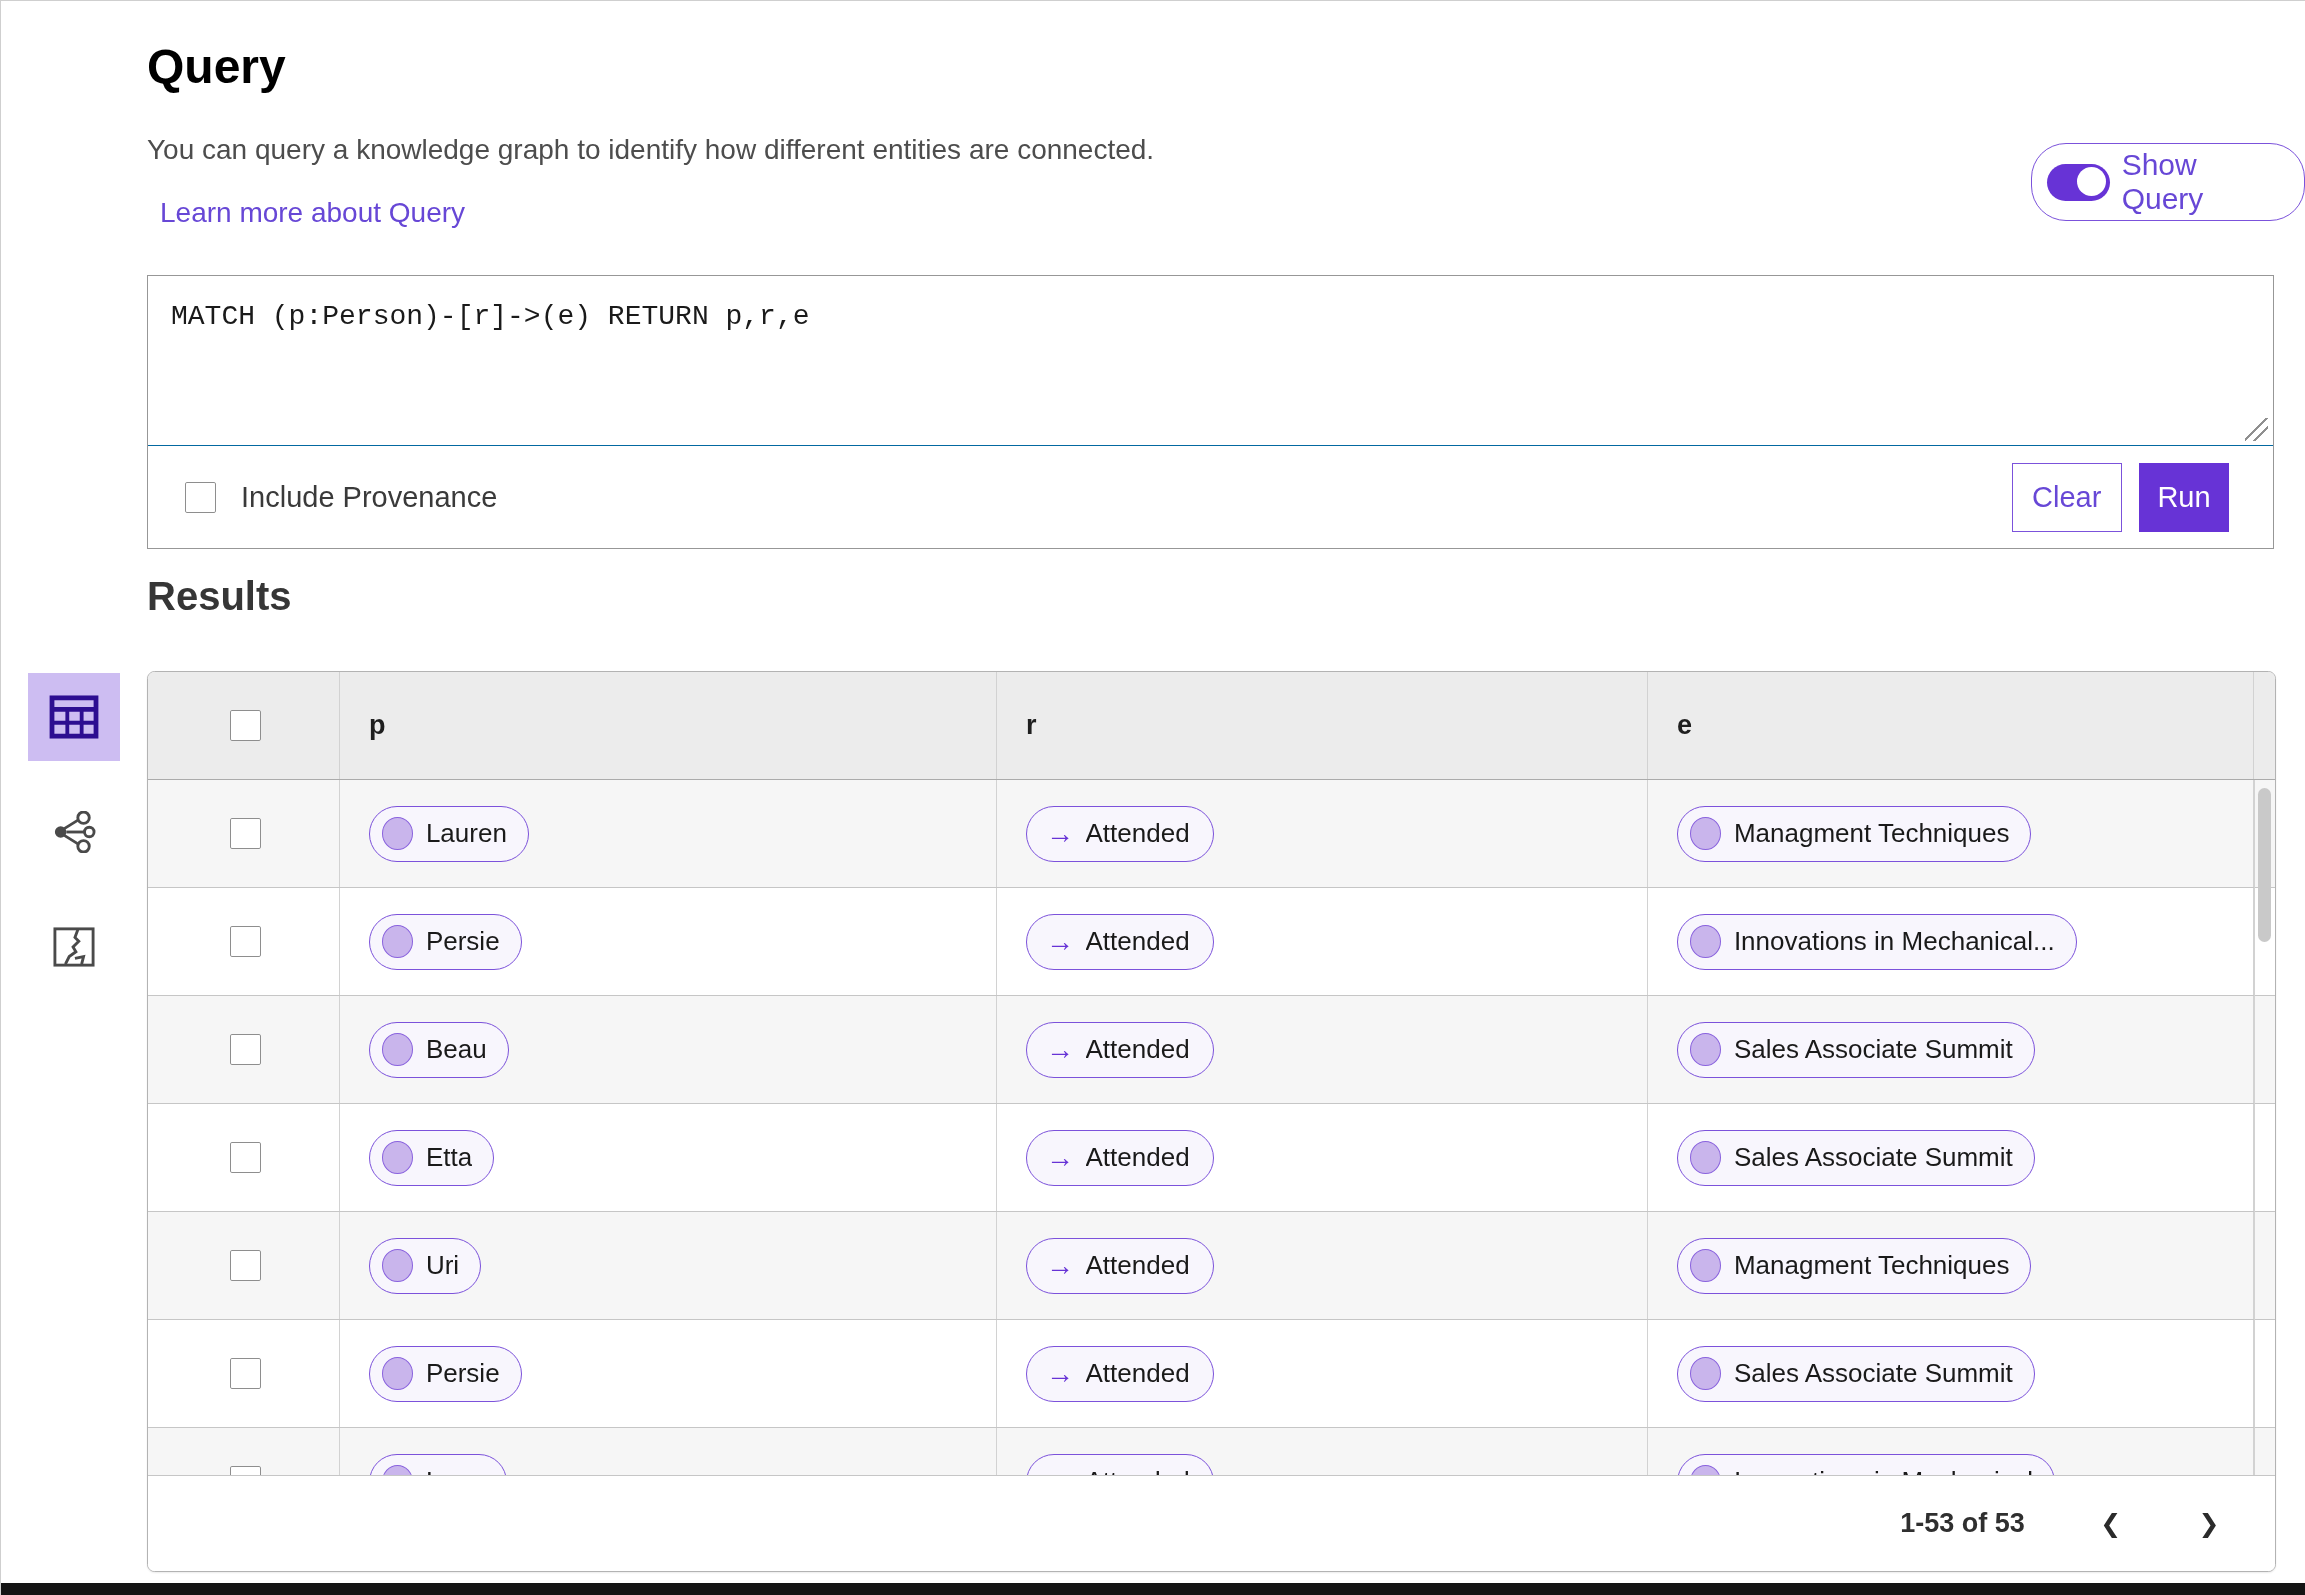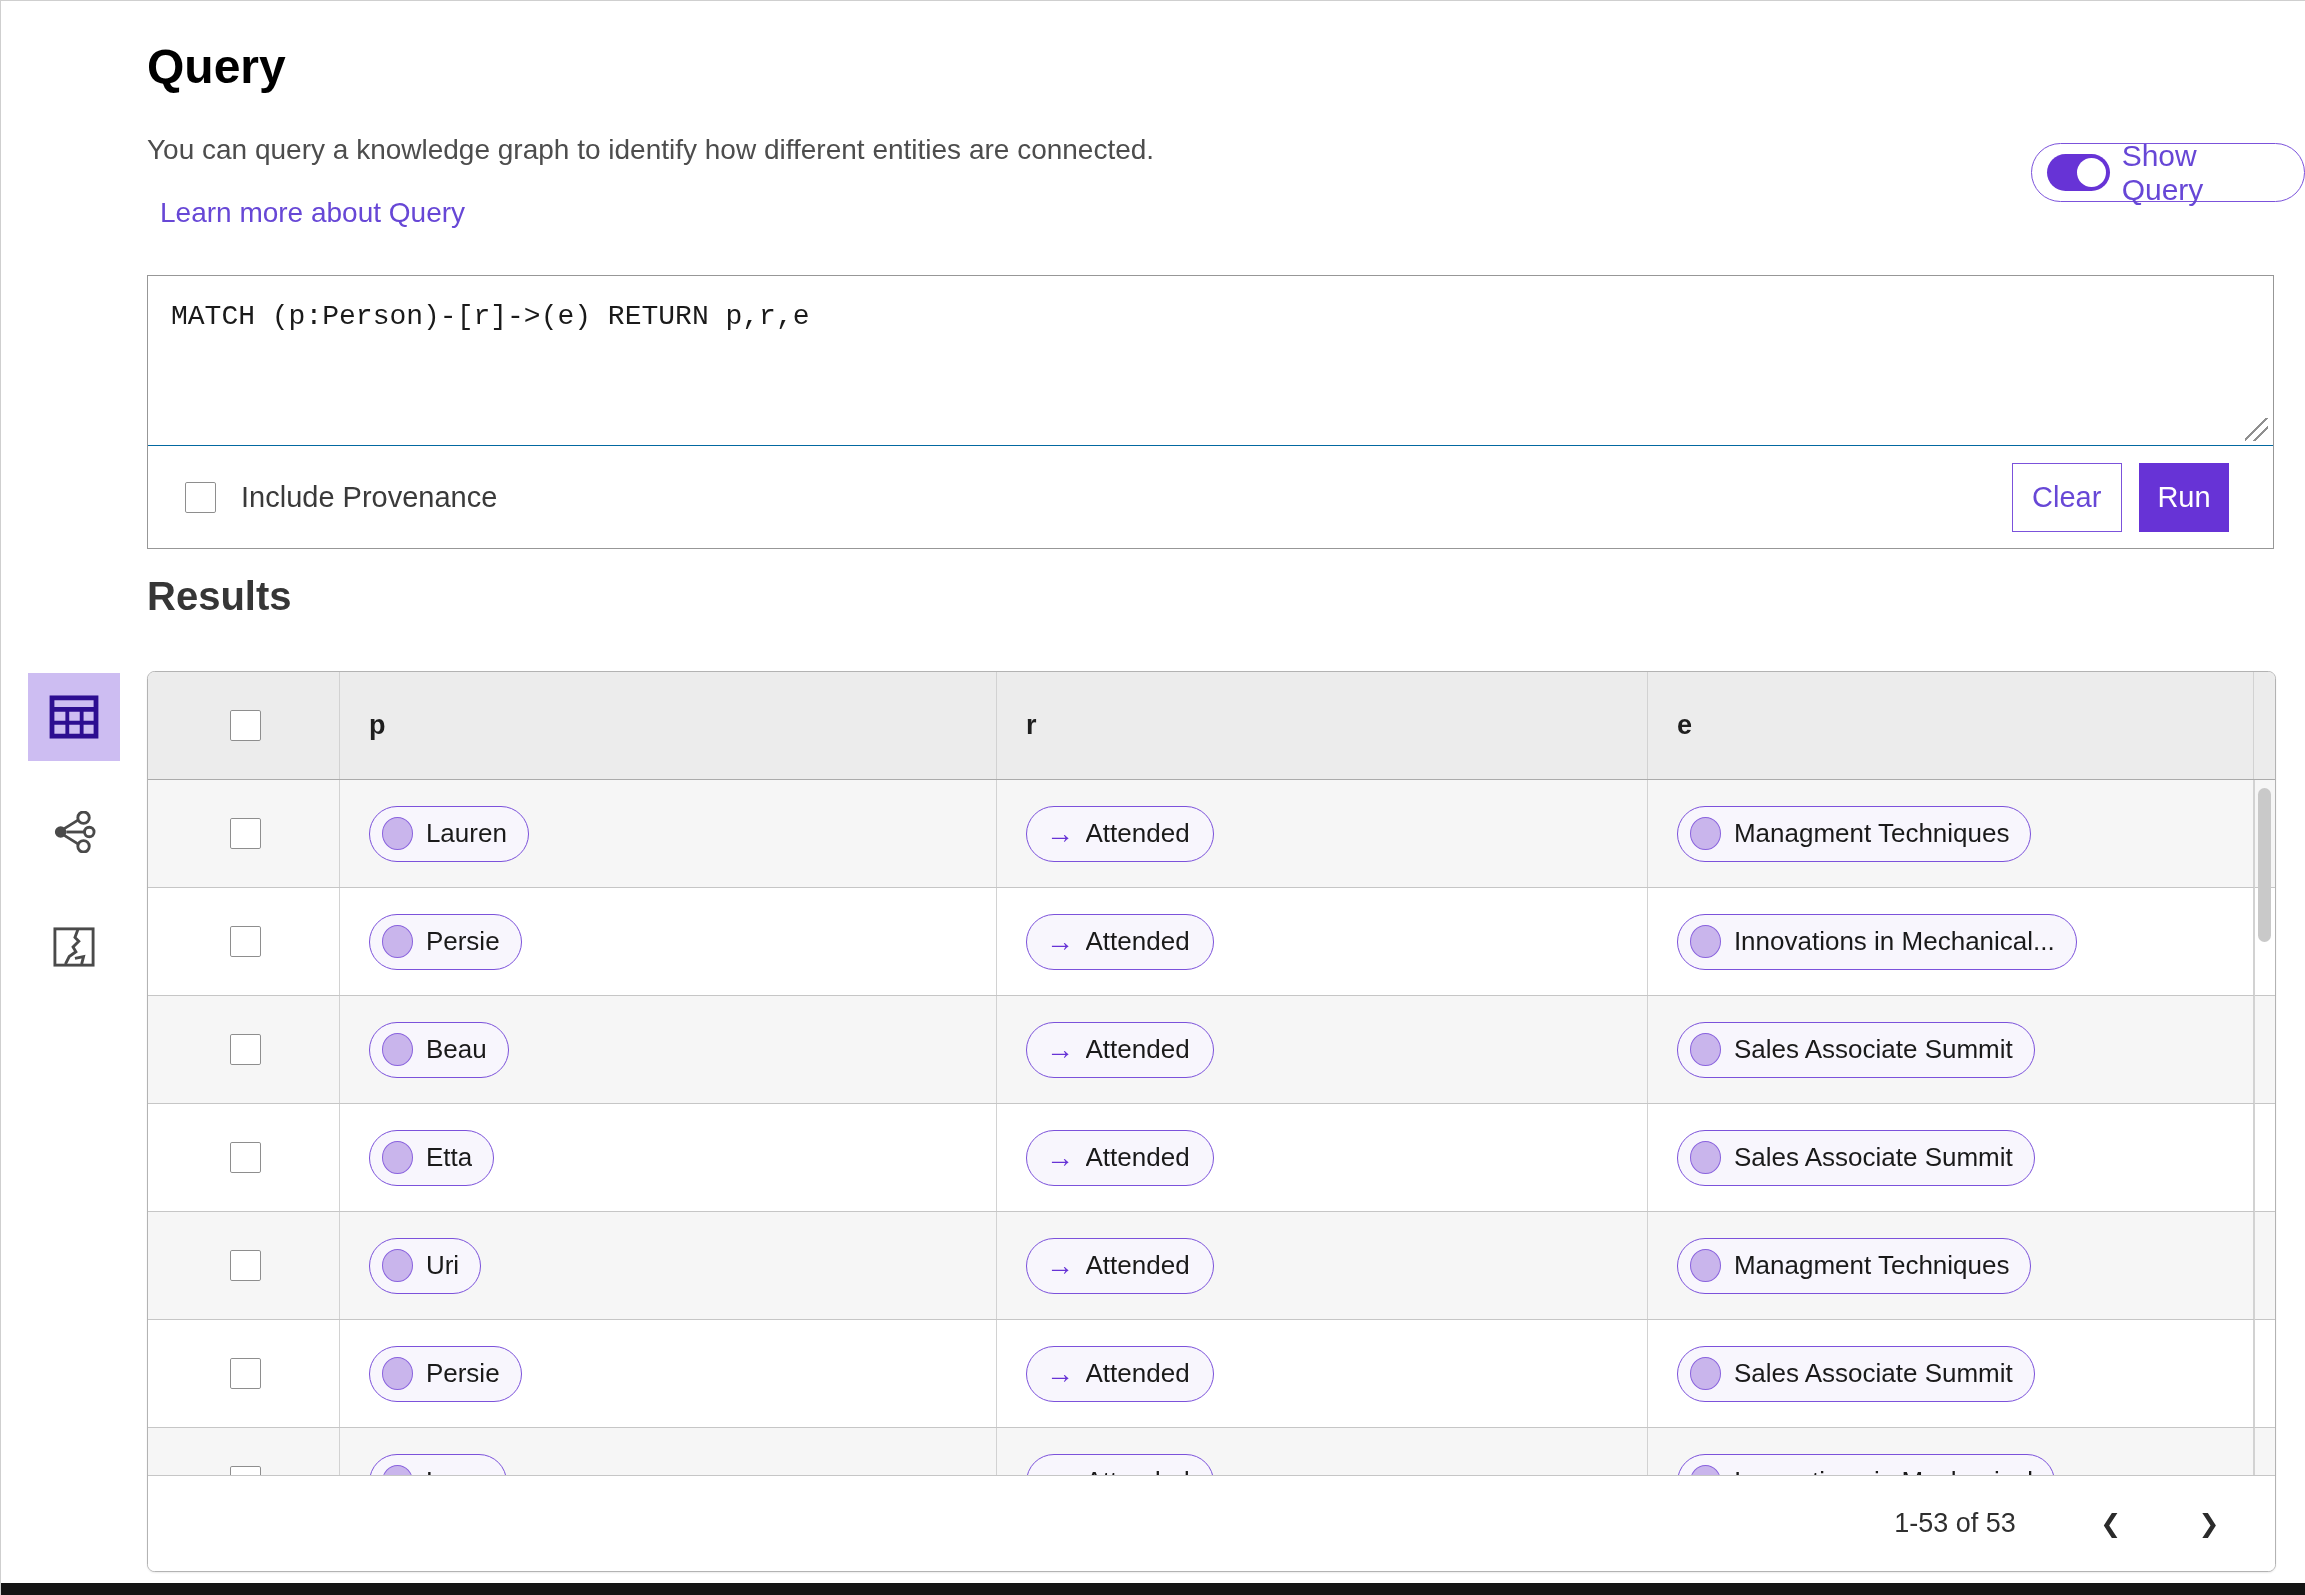--- a/index.html
+++ b/index.html
@@ -9,21 +9,21 @@
     border:1.9px solid #cfcfcf;box-sizing:border-box;
   }
   .bottom-edge{position:absolute;left:0;right:0;top:1582px;height:11.5px;background:#141414;}
 
   
   .page-title{position:absolute;left:146px;top:38px;font-size:48px;font-weight:bold;color:#000000;}
   .page-desc{position:absolute;left:146px;top:133px;font-size:28px;color:#4d4d4d;}
   .learn-link{position:absolute;left:146px;top:196px;font-size:28px;color:#6747d6;cursor:pointer;margin-left:13px;}
 
   .show-query{
-    position:absolute;left:2030px;top:142px;height:59px;box-sizing:border-box;
+    position:absolute;left:2030px;top:142px;height:78px;box-sizing:border-box;
     border:1.9px solid #7b52db;border-radius:35px;background:#fff;
     display:flex;align-items:center;padding:0 23px 0 15.4px;gap:11.5px;cursor:pointer;
   }
   .toggle-track{position:relative;width:65px;height:37px;border-radius:19px;background:#6733d6;}
   .toggle-knob{position:absolute;top:3.8px;right:3.8px;width:29px;height:29px;border-radius:50%;background:#fff;}
   .show-query-label{font-size:30px;color:#6747d6;}
 
   
   .query-panel{
     position:absolute;left:146px;top:274px;width:2127px;height:274px;box-sizing:border-box;
@@ -88,21 +88,21 @@
   
   .vscroll{position:absolute;top:108px;right:0;width:21px;height:697px;border-left:1px solid #d2d2d2;box-sizing:border-box;}
   .vthumb{position:absolute;left:2.9px;top:7.7px;width:13.4px;height:154px;border-radius:7.7px;background:#c9c9c9;cursor:pointer;}
 
   
   .tfoot{
     position:absolute;left:0;right:0;bottom:0;height:96px;background:#fff;
     border-top:1px solid #c6c6c6;display:flex;align-items:center;justify-content:flex-end;
     padding-right:46px;box-sizing:border-box;gap:58px;
   }
-  .page-range{font-size:27px;color:#2f2f2f;margin-right:17px;}
+  .page-range{font-size:27px;color:#2f2f2f;margin-right:8px;font-weight:bold;}
   .chev{font-size:25px;color:#2b2b2b;cursor:pointer;padding:5.8px 9.6px;}
 </style>
 </head>
 <body>
 
 <div class="screen">
 
   <div class="page-title">Query</div>
   <div class="page-desc">You can query a knowledge graph to identify how different entities are connected.</div>
   <a class="learn-link">Learn more about Query</a>

